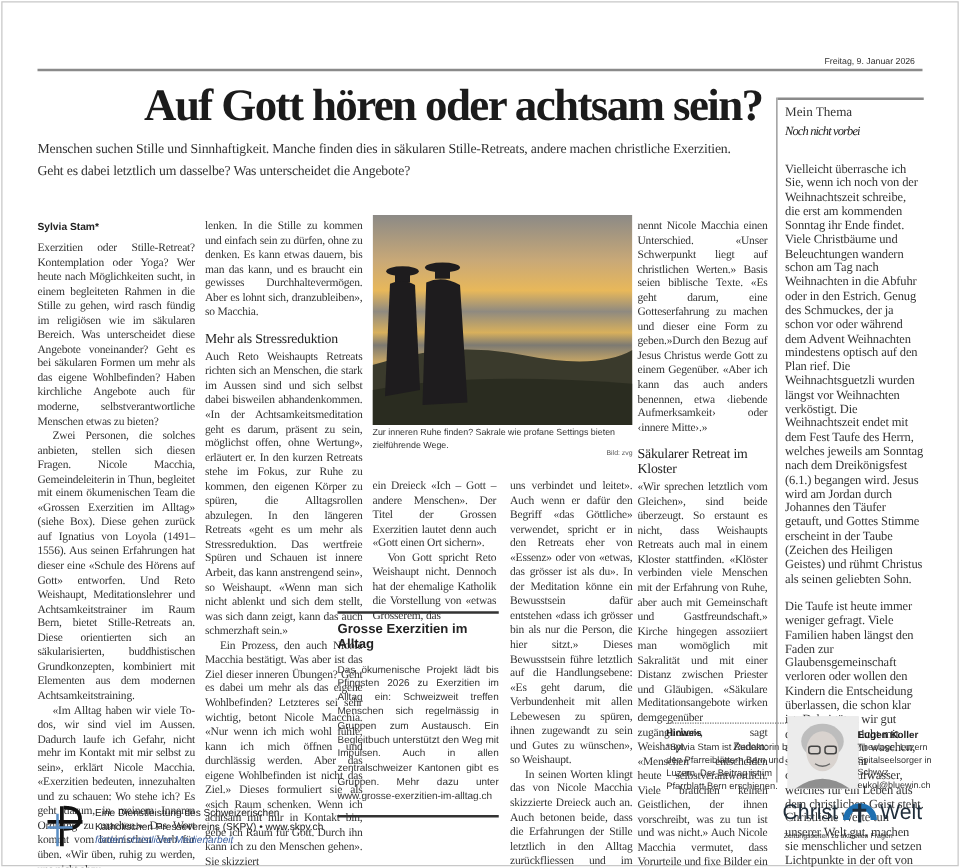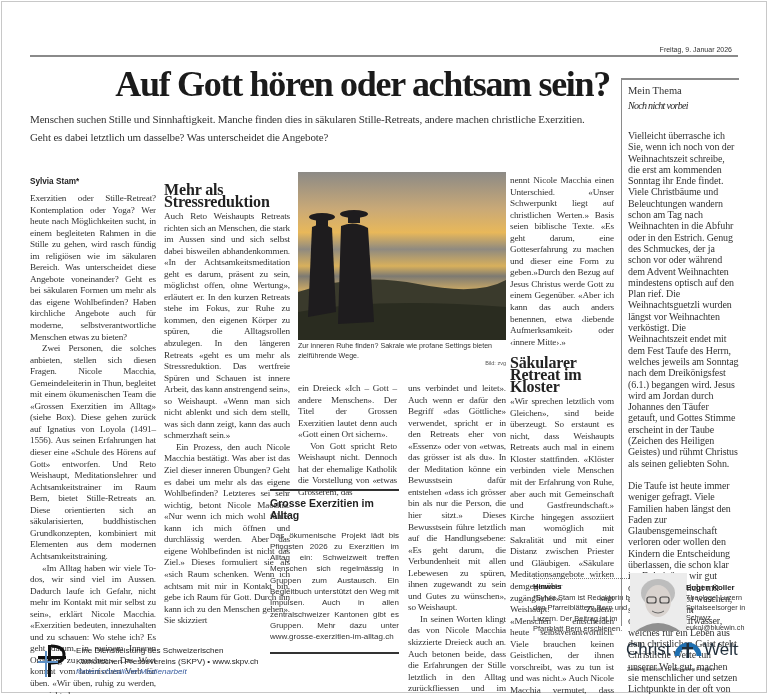--- a/index.html
+++ b/index.html
@@ -8,21 +8,21 @@
   .frame { position: absolute; left: 1px; top: 1px; width: 766px; height: 692px; border: 1px solid #c8c8c8; }
   .dateline { position: absolute; right: 36px; top: 46px; font: 7px "Liberation Sans", sans-serif; color: #333; }
   .toprule { position: absolute; left: 30px; top: 55px; width: 708px; height: 2px; background: #8a8a8a; }
   h1.headline { position: absolute; left: 30px; top: 66px; width: 580px; font-family: "Liberation Serif", serif; font-weight: bold; font-size: 36px; letter-spacing: -1.3px; color: #1b1b1b; line-height: 1; text-align: right; }
   .lead { position: absolute; left: 30px; top: 110px; width: 560px; font-size: 11px; line-height: 18px; color: #333; letter-spacing: -0.15px; }
   .col { position: absolute; font-size: 9.2px; line-height: 11.55px; text-align: justify; hyphens: manual; color: #333; letter-spacing: -0.15px; }
   .col p { text-indent: 0; }
   .col p + p { text-indent: 12px; }
   .col p.noind { text-indent: 0; }
   .author { position: absolute; left: 30px; top: 177px; font: bold 8.2px "Liberation Sans", sans-serif; color: #222; }
-  .subhead { font-weight: bold; font-size: 16px; line-height: 12px; color: #222; margin: 9px 0 3px 0; text-align: left; }
+  .subhead { font-weight: normal; font-size: 11px; line-height: 12px; color: #222; margin: 9px 0 3px 0; text-align: left; }
   .photo { position: absolute; left: 298px; top: 172px; width: 208px; height: 168px; overflow: hidden; }
   .caption { position: absolute; left: 298px; top: 342px; width: 208px; font: 7.1px/9.5px "Liberation Sans", sans-serif; color: #333; }
   .credit { position: absolute; right: 0; bottom: 0; font-size: 5.5px; color: #555; }
   .box { position: absolute; left: 270px; top: 489px; width: 180px; }
   .box .rule { height: 1.5px; background: #333; }
   .box h3 { font: bold 10.5px/12.5px "Liberation Sans", sans-serif; color: #222; margin: 6px 0 8px 0; }
   .box .txt { font: 8px/11.3px "Liberation Sans", sans-serif; color: #333; text-align: justify; }
   .box .rule2 { height: 2px; background: #333; margin-top: 10px; }
   .hinweis { position: absolute; left: 504px; top: 578px; width: 110px; border-top: 1px dotted #777; padding-top: 3px; font: 7.5px/10.5px "Liberation Sans", sans-serif; color: #333; margin-left: 23px; }
   .hinweis b { display: block; font-weight: bold; color: #222; }
@@ -55,20 +55,21 @@
 
 <div class="author">Sylvia Stam*</div>
 
 <div class="col" style="left:30px; top:193px; width:126px;">
   <p class="noind">Exerzitien oder Stille-Retreat? Kontemplation oder Yoga? Wer heute nach Möglichkeiten sucht, in einem begleiteten Rahmen in die Stille zu gehen, wird rasch fündig im religiösen wie im säkularen Bereich. Was unterscheidet diese Angebote voneinander? Geht es bei säkularen Formen um mehr als das eigene Wohlbefinden? Haben kirchliche Angebote auch für moderne, selbstverantwortliche Menschen etwas zu bieten?</p>
   <p>Zwei Personen, die solches anbieten, stellen sich diesen Fragen. Nicole Macchia, Gemeindeleiterin in Thun, begleitet mit einem ökumenischen Team die «Grossen Exerzitien im Alltag» (siehe Box). Diese gehen zurück auf Ignatius von Loyola (1491–1556). Aus seinen Erfahrungen hat dieser eine «Schule des Hörens auf Gott» entworfen. Und Reto Weishaupt, Meditationslehrer und Achtsamkeitstrainer im Raum Bern, bietet Stille-Retreats an. Diese orientierten sich an säkularisierten, buddhistischen Grundkonzepten, kombiniert mit Elementen aus dem modernen Achtsamkeitstraining.</p>
   <p>«Im Alltag haben wir viele To-dos, wir sind viel im Aussen. Dadurch laufe ich Gefahr, nicht mehr im Kontakt mit mir selbst zu sein», erklärt Nicole Macchia. «Exerzitien bedeuten, innezuhalten und zu schauen: Wo stehe ich? Es geht darum, in meinem Inneren Ordnung zu machen.» Das Wort kommt vom lateinischen Verb für üben. «Wir üben, ruhig zu werden, uns nicht abzu-</p>
 </div>
 
 <div class="col" style="left:164px; top:175px; width:126px;">
+  <p class="noind">lenken. In die Stille zu kommen und einfach sein zu dürfen, ohne zu denken. Es kann etwas dauern, bis man das kann, und es braucht ein gewisses Durchhaltevermögen. Aber es lohnt sich, dranzubleiben», so Macchia.</p>
   <div class="subhead">Mehr als Stressreduktion</div>
   <p class="noind">Auch Reto Weishaupts Retreats richten sich an Menschen, die stark im Aussen sind und sich selbst dabei bisweilen abhandenkommen. «In der Achtsamkeitsmeditation geht es darum, präsent zu sein, möglichst offen, ohne Wertung», erläutert er. In den kurzen Retreats stehe im Fokus, zur Ruhe zu kommen, den eigenen Körper zu spüren, die Alltagsrollen abzulegen. In den längeren Retreats «geht es um mehr als Stressreduktion. Das wertfreie Spüren und Schauen ist innere Arbeit, das kann anstrengend sein», so Weishaupt. «Wenn man sich nicht ablenkt und sich dem stellt, was sich dann zeigt, kann das auch schmerzhaft sein.»</p>
   <p>Ein Prozess, den auch Nicole Macchia bestätigt. Was aber ist das Ziel dieser inneren Übungen? Geht es dabei um mehr als das eigene Wohlbefinden? Letzteres sei sehr wichtig, betont Nicole Macchia. «Nur wenn ich mich wohl fühle, kann ich mich öffnen und durchlässig werden. Aber das eigene Wohlbefinden ist nicht das Ziel.» Dieses formuliert sie als «sich Raum schenken. Wenn ich achtsam mit mir in Kontakt bin, gebe ich Raum für Gott. Durch ihn kann ich zu den Menschen gehen». Sie skizziert</p>
 </div>
 
 <div class="photo">
   <svg width="208" height="168" viewBox="0 0 208 168">
     <defs>
       <linearGradient id="sky" x1="0" y1="0" x2="0" y2="1">
         <stop offset="0" stop-color="#8c8a86"></stop>

